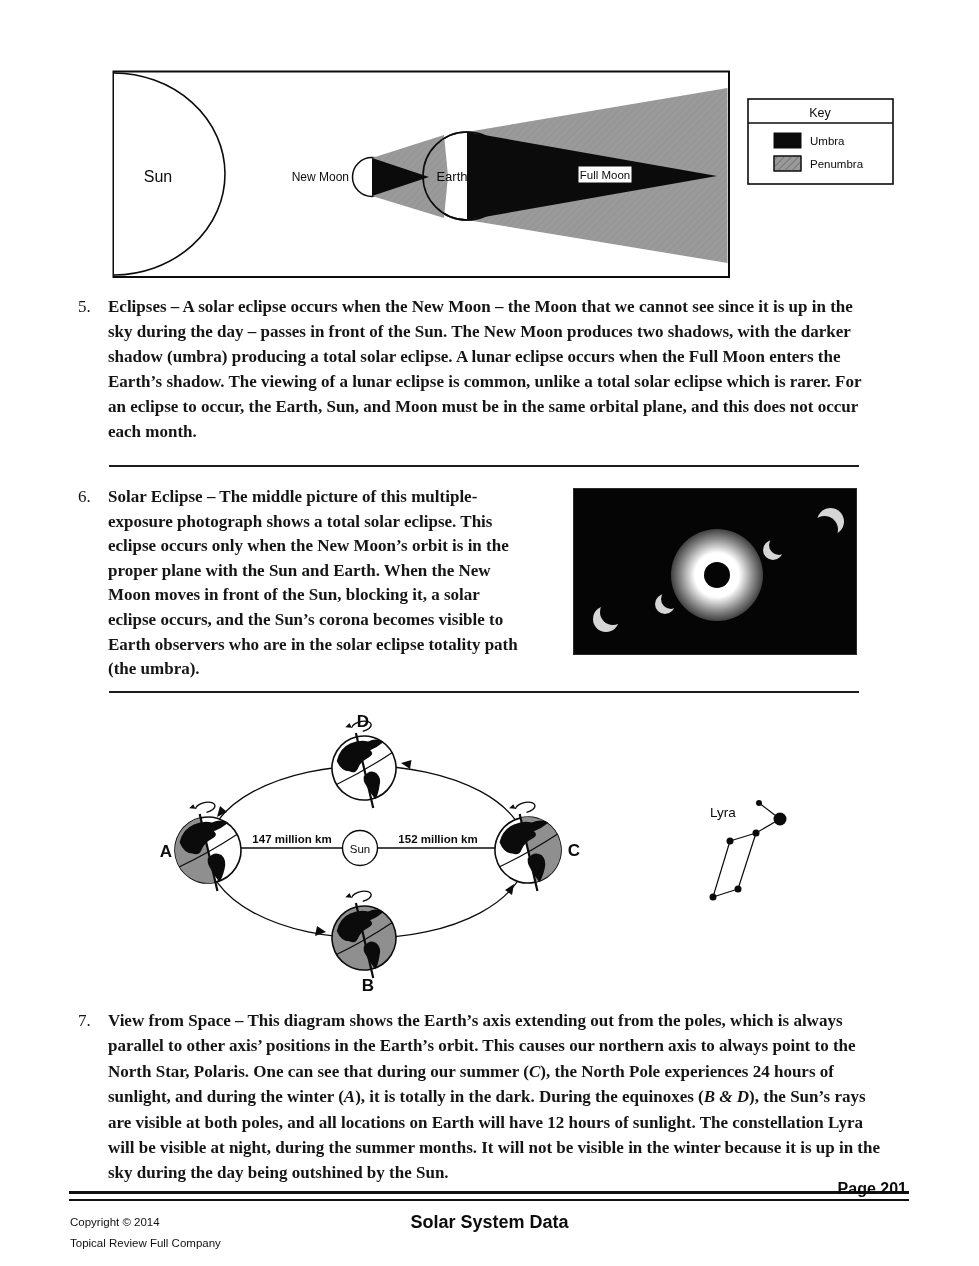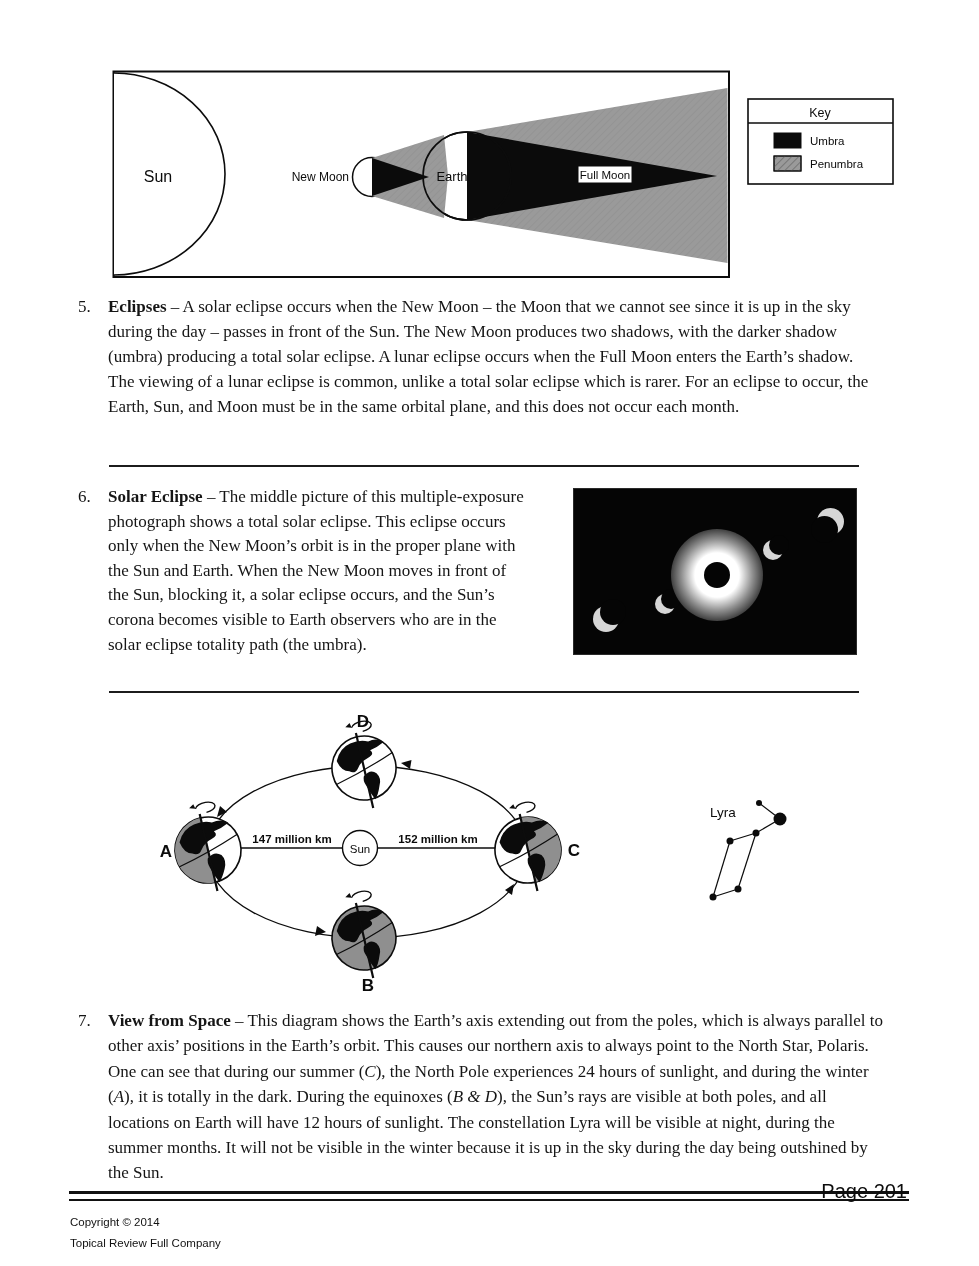--- a/index.html
+++ b/index.html
@@ -1,37 +1,37 @@
 <!DOCTYPE html>
 <html><head>
 <meta charset="utf-8">
 <style>
   html,body{margin:0;padding:0;background:#e8e8e8;}
   .page{position:relative;width:979px;height:1266px;background:#ffffff;overflow:hidden;
         font-family:"Liberation Serif", serif;color:#151515;}
   svg text{font-family:"Liberation Sans", sans-serif;fill:#0b0b0b;}
   .item{position:absolute;display:flex;font-size:17px;line-height:25px;}
   .item .num{width:30px;flex:none;}
-  .item .body{flex:1;}
+  .item .body{flex:1;font-weight:bold;}
   .rule{position:absolute;border-top:2px solid #1c1c1c;}
   .photo{position:absolute;left:573px;top:488px;width:282px;height:165px;background:#050505;
          border:1px solid #2a2a2a;overflow:hidden;}
   .corona{position:absolute;left:97px;top:40px;width:92px;height:92px;border-radius:50%;
           background:radial-gradient(circle,#ffffff 0%,#ffffff 34%,rgba(255,255,255,0.55) 55%,rgba(255,255,255,0.15) 75%,rgba(255,255,255,0) 100%);}
   .tot-disk{position:absolute;left:130px;top:73px;width:26px;height:26px;border-radius:50%;background:#050505;}
   .cres{position:absolute;border-radius:50%;background:#d6d6d6;}
   .cres .bite{position:absolute;border-radius:50%;background:#050505;width:100%;height:100%;}
   .footer-rule{position:absolute;left:69px;top:1191px;width:840px;height:5px;
                border-top:3.5px solid #111;border-bottom:2.5px solid #111;}
   .foot-copy{position:absolute;left:70px;top:1212px;font-family:"Liberation Sans",sans-serif;
              font-size:11.5px;line-height:21px;color:#111;}
   .foot-title{position:absolute;left:0;top:1212px;width:979px;text-align:center;
               font-family:"Liberation Sans",sans-serif;font-weight:bold;font-size:18px;color:#0c0c0c;}
   .foot-page{position:absolute;right:72px;top:1180px;font-family:"Liberation Sans",sans-serif;
-             font-weight:normal;font-size:20px;color:#0c0c0c;}
+             font-weight:bold;font-size:16px;color:#0c0c0c;}
 </style>
 </head>
 <body>
 
 <div class="page">
 
   <svg width="979" height="300" viewBox="0 0 979 300" style="position:absolute;left:0;top:0;">
     <defs>
       <clipPath id="boxclip">
           <rect x="114" y="72" width="614" height="204"></rect>
@@ -197,15 +197,16 @@
   <div class="item" style="left:78px;top:1008px;width:806px;line-height:25.4px;">
     <div class="num">7.</div>
     <div class="body"><b>View from Space</b><span> – This diagram shows the Earth’s axis extending out from the poles, which is always parallel to other axis’ positions in the Earth’s orbit. This causes our northern axis to always point to the North Star, Polaris. One can see that during our summer (</span><i>C</i><span>), the North Pole experiences 24 hours of sunlight, and during the winter (</span><i>A</i><span>), it is totally in the dark. During the equinoxes (</span><i>B &amp; D</i><span>), the Sun’s rays are visible at both poles, and all locations on Earth will have 12 hours of sunlight. The constellation Lyra will be visible at night, during the summer months. It will not be visible in the winter because it is up in the sky during the day being outshined by the Sun.</span></div>
   </div>
 
   <div class="footer-rule"></div>
   <div class="foot-copy">
     <div>Copyright © 2014</div>
     <div>Topical Review Full Company</div>
   </div>
+  <div class="foot-title">Solar System Data</div>
   <div class="foot-page">Page 201</div>
 
 </div>
 
 </body></html>

